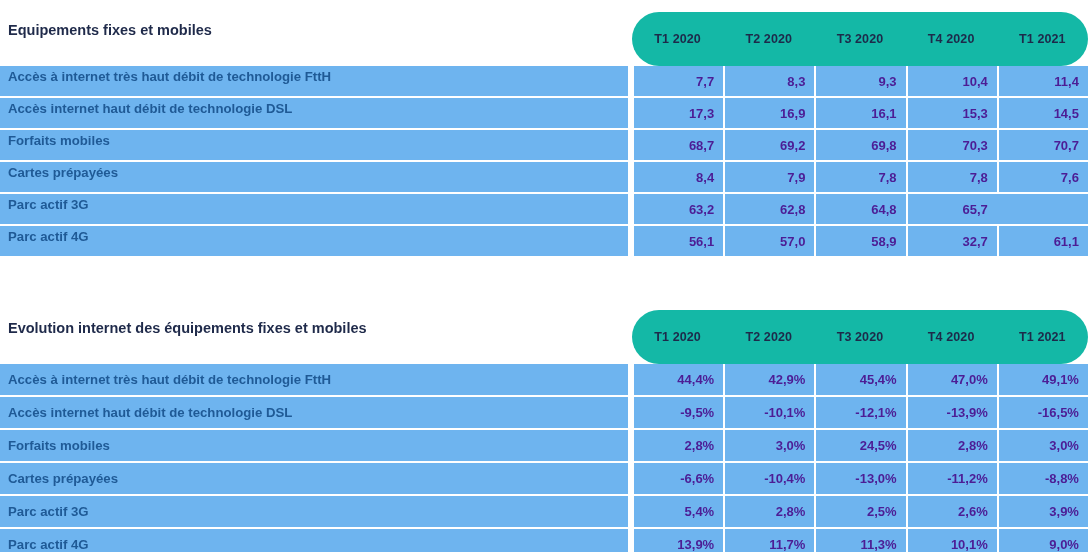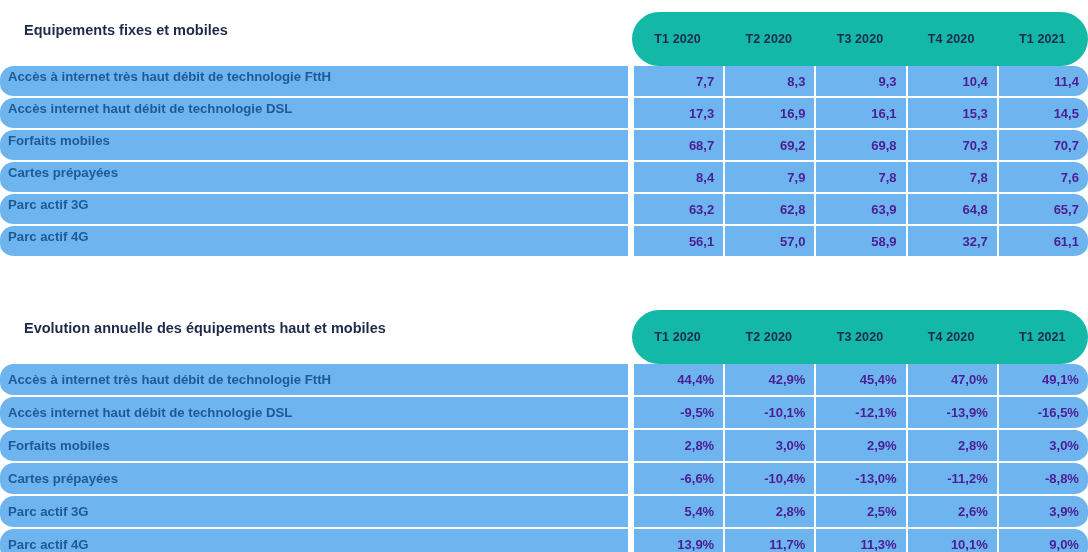--- a/index.html
+++ b/index.html
@@ -21,21 +21,21 @@
     width: 1088px;
   }
 
   
   .thead {
     position: relative;
     height: 54px;
   }
   .title-wrap {
     position: absolute;
-    left: 24px;
+    left: 8px;
     top: 0;
     width: 600px;
     height: 54px;
   }
   .tbl-title {
     font-size: 14.5px;
     font-weight: bold;
     color: #1F2A4A;
     line-height: 1.0;
     padding-top: 11px;
@@ -72,21 +72,20 @@
     letter-spacing: 0.1px;
   }
 
   
   .trow {
     position: relative;
     height: 30px;
     display: flex;
     background: #6EB4EF;
     border-bottom: 2px solid #ffffff;
-    border-radius: 14px;
   }
   .trow.tall { height: 31px; }
   .trow .label {
     width: 628px;
     padding-left: 8px;
     box-sizing: border-box;
     display: flex;
     align-items: center;
     font-size: 13.2px;
     font-weight: bold;
@@ -171,42 +170,41 @@
     <div class="cell">7,8</div>
     <div class="cell">7,8</div>
     <div class="cell">7,6</div>
   </div>
 
   <div class="trow">
     <div class="label">Parc actif 3G</div>
     <div class="spacer"></div>
     <div class="cell">63,2</div>
     <div class="cell">62,8</div>
-    <div class="cell">63,9</div>
     <div class="cell">64,8</div>
     <div class="cell">65,7</div>
   </div>
 
   <div class="trow">
     <div class="label">Parc actif 4G</div>
     <div class="spacer"></div>
     <div class="cell">56,1</div>
     <div class="cell">57,0</div>
     <div class="cell">58,9</div>
     <div class="cell">32,7</div>
     <div class="cell">61,1</div>
   </div>
 
 </div>
 
 <div class="table-block" id="table-evolution" style="top:310px;">
 
   <div class="thead">
     <div class="title-wrap">
-      <div class="tbl-title">Evolution annuelle des équipements haut et mobiles</div>
+      <div class="tbl-title">Evolution internet des équipements fixes et mobiles</div>
       <div class="tbl-subtitle">(en %)</div>
     </div>
     <div class="qhead">
       <div class="qcell">T1 2020</div>
       <div class="qcell">T2 2020</div>
       <div class="qcell">T3 2020</div>
       <div class="qcell">T4 2020</div>
       <div class="qcell">T1 2021</div>
     </div>
   </div>
@@ -229,21 +227,21 @@
     <div class="cell">-12,1%</div>
     <div class="cell">-13,9%</div>
     <div class="cell">-16,5%</div>
   </div>
 
   <div class="trow tall">
     <div class="label">Forfaits mobiles</div>
     <div class="spacer"></div>
     <div class="cell">2,8%</div>
     <div class="cell">3,0%</div>
-    <div class="cell">2,9%</div>
+    <div class="cell">24,5%</div>
     <div class="cell">2,8%</div>
     <div class="cell">3,0%</div>
   </div>
 
   <div class="trow tall">
     <div class="label">Cartes prépayées</div>
     <div class="spacer"></div>
     <div class="cell">-6,6%</div>
     <div class="cell">-10,4%</div>
     <div class="cell">-13,0%</div>

